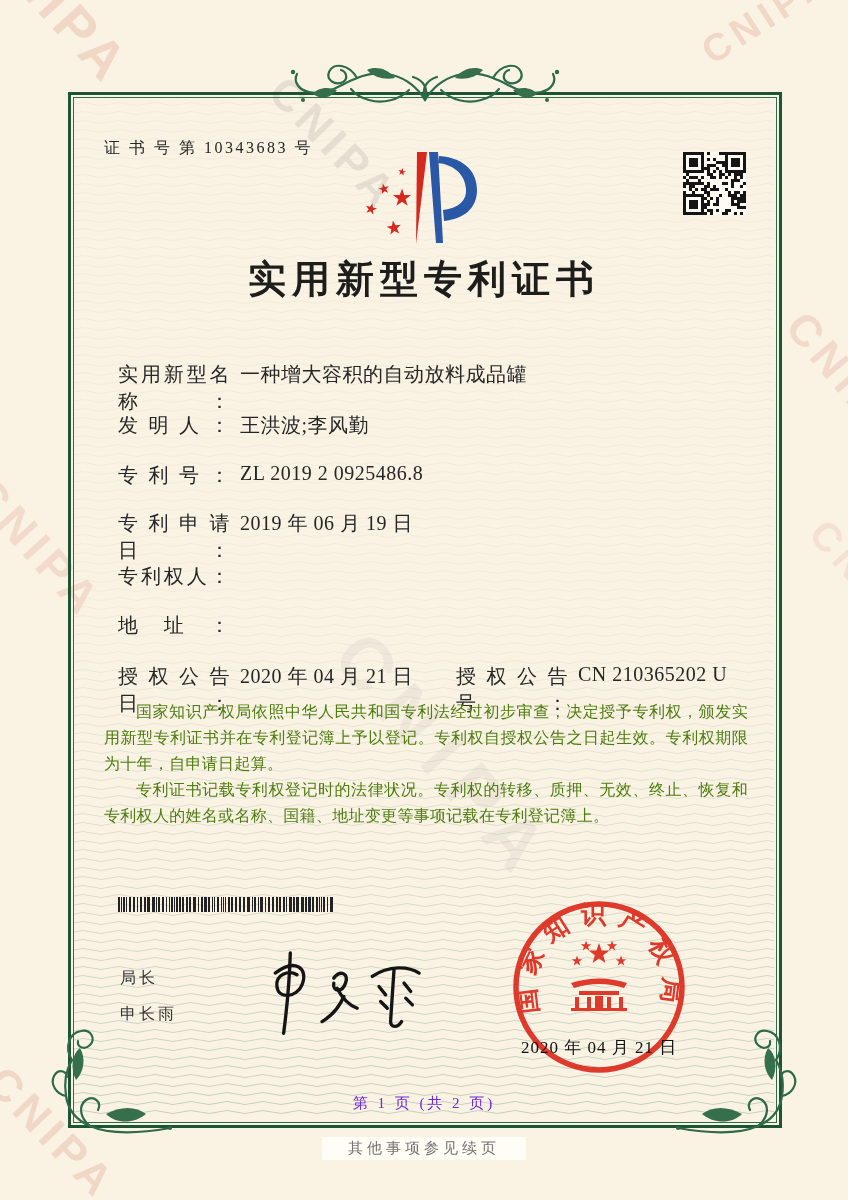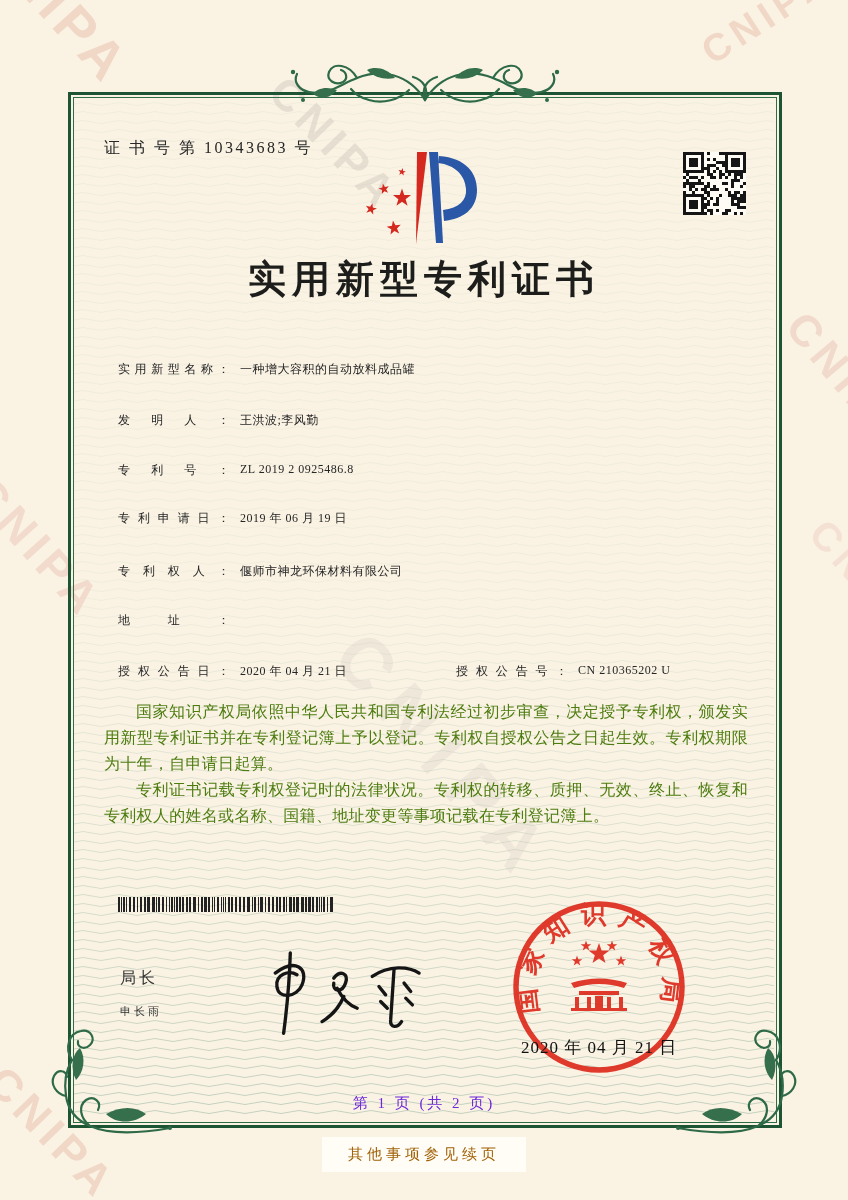--- a/index.html
+++ b/index.html
@@ -23,44 +23,44 @@
   .wm7{left:-30px;top:1108px;font-size:44px;color:rgba(238,209,193,0.85);transform:rotate(46deg);}
   .wm8{left:296px;top:716px;font-size:72px;letter-spacing:16px;color:rgba(208,198,188,0.26);transform:rotate(50deg);}
   
   .cert-no{position:absolute;left:104px;top:138px;font-size:16px;letter-spacing:2.5px;z-index:3;}
   .logo{position:absolute;left:358px;top:146px;z-index:3;}
   .qr{position:absolute;left:683px;top:152px;z-index:3;background:#fdfbf4;}
   .cert-title{position:absolute;left:0;top:254px;width:100%;text-align:center;font-size:38px;
               letter-spacing:6px;font-weight:600;color:#1d1d1b;z-index:3;font-family:Liberation Mono, monospace;}
   
   .field-row{position:absolute;left:118px;width:630px;display:flex;align-items:flex-start;
-             font-size:12px;letter-spacing:0.5px;z-index:3;}
+             font-size:20px;letter-spacing:0.5px;z-index:3;}
   .flabel{display:inline-block;width:112px;text-align:justify;text-align-last:justify;flex:none;}
   .fvalue{margin-left:10px;white-space:nowrap;}
   .fr0{top:361px}.fr1{top:412px}.fr2{top:462px}.fr3{top:510px}.fr4{top:563px}.fr5{top:612px}
   .fr6{top:663px;position:absolute;}
   .pair2{position:absolute;left:318px;top:0;display:flex;margin-left:20px;}
   
   .body-text{position:absolute;left:104px;top:699px;width:644px;font-size:16px;line-height:26px;
              text-align:justify;letter-spacing:0.3px;color:#4d7c0f;z-index:3;}
   .body-text p{margin:0;text-indent:2em;}
   
   .barcode{position:absolute;left:118px;top:897px;z-index:3;}
   .director-title{position:absolute;left:120px;top:968px;font-family:"Liberation Sans","DejaVu Sans",sans-serif;
                   font-size:16px;letter-spacing:3px;color:#333;z-index:3;text-align:center;}
   .director-name{position:absolute;left:120px;top:1004px;font-family:"Liberation Sans","DejaVu Sans",sans-serif;
-                 font-size:11px;letter-spacing:3px;color:#333;z-index:3;}
+                 font-size:16px;letter-spacing:3px;color:#333;z-index:3;}
   .signature{position:absolute;left:238px;top:948px;z-index:4;}
   .seal{position:absolute;left:509px;top:897px;z-index:5;}
   .seal-date{position:absolute;left:509px;top:1036px;width:180px;text-align:center;font-size:17px;
              letter-spacing:1px;color:#111;z-index:6;}
   .page-no{position:absolute;left:0;top:1094px;width:100%;text-align:center;font-size:15px;
            letter-spacing:3px;color:#6d28d9;z-index:3;}
   .cont-wrap{position:absolute;left:0;top:1137px;width:100%;text-align:center;z-index:3;}
-  .cont{display:inline-block;background:#fffdf6;padding:8px 26px;font-size:15px;letter-spacing:4px;color:#a16207;}
+  .cont{display:inline-block;background:#fffdf6;padding:2px 26px;font-size:15px;letter-spacing:4px;color:#737373;}
   
   .ornament-top{position:absolute;left:265px;top:56px;z-index:7;}
   .ornament-corner{position:absolute;z-index:7;}
   .ornament-bl{left:36px;top:1022px;}
   .ornament-br{left:672px;top:1022px;transform:scaleX(-1);}
 </style>
 </head>
 <body>
 
 <div class="page">
@@ -475,21 +475,20 @@
   <div class="field-row fr2">
     <span class="flabel">专利号：</span>
     <span class="fvalue">ZL 2019 2 0925486.8</span>
   </div>
   <div class="field-row fr3">
     <span class="flabel">专利申请日：</span>
     <span class="fvalue">2019 年 06 月 19 日</span>
   </div>
   <div class="field-row fr4">
     <span class="flabel">专利权人：</span>
-    <span class="fvalue">偃师市神龙环保材料有限公司</span>
   </div>
   <div class="field-row fr5">
     <span class="flabel">地址：</span>
   </div>
   <div class="field-row fr6">
     <span class="flabel">授权公告日：</span>
     <span class="fvalue">2020 年 04 月 21 日</span>
     <span class="pair2">
       <span class="flabel">授权公告号：</span>
       <span class="fvalue">CN 210365202 U</span>

